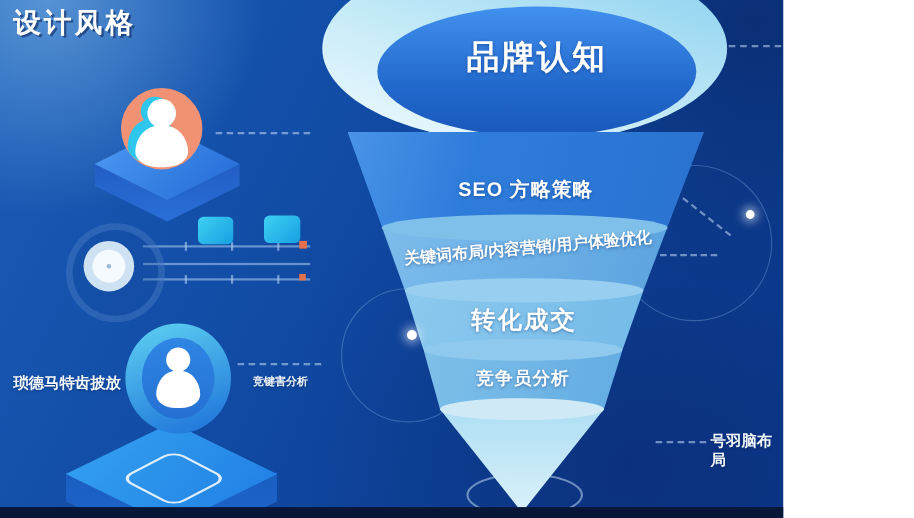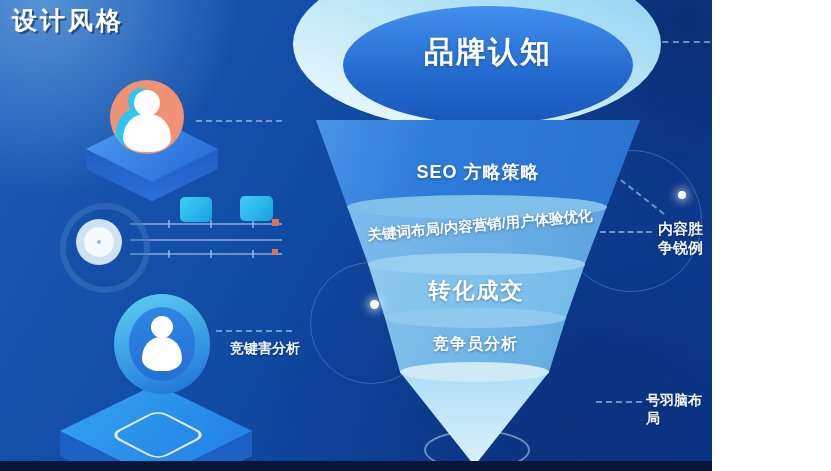--- a/index.html
+++ b/index.html
@@ -178,21 +178,22 @@
   <div class="abs tick" style="left:210px;top:220px;"></div>
   <div class="abs tick" style="left:252px;top:220px;"></div>
   <div class="abs tick" style="left:168px;top:250px;"></div>
   <div class="abs tick" style="left:210px;top:250px;"></div>
   <div class="abs tick" style="left:252px;top:250px;"></div>
   <div class="abs endcap" style="left:272px;top:219px;width:7px;height:7px;"></div>
   <div class="abs endcap" style="left:272px;top:249px;width:6px;height:6px;"></div>
   <div class="abs chip" style="left:180px;top:197px;width:32px;height:25px;"></div>
   <div class="abs chip" style="left:240px;top:196px;width:33px;height:25px;"></div>
 
-  <div class="abs lbl" style="left:230px;top:340px;font-size:14px;">竞键害分析</div>
+  <div class="abs lbl" style="left:12px;top:340px;font-size:14px;">琐德马特齿披放</div>
+  <div class="abs lbl" style="left:230px;top:340px;font-size:10px;">竞键害分析</div>
 
   <div class="abs depth p2-depth"></div>
   <div class="abs diamond p2-top"></div>
   <div class="abs p2-outline"></div>
   <div class="abs ring2-outer"></div>
   <div class="abs ring2-inner">
     <div class="person" style="position:absolute;inset:0;"></div>
   </div>
 
   <div class="abs depth tgt-depth"></div>
@@ -205,21 +206,20 @@
     <div class="abs t-dot" style="left:64px;top:2px;width:8px;height:8px;"></div>
     <div class="abs t-dot" style="left:2px;top:62px;width:7px;height:7px;"></div>
     <div class="abs t-dot" style="left:26px;top:86px;width:8px;height:8px;"></div>
     <div class="abs t-outer"></div>
     <div class="abs t-mid" style="left:11px;top:11px;width:52px;height:52px;"></div>
     <div class="abs t-blue" style="left:19px;top:19px;width:36px;height:36px;"></div>
     <div class="abs t-white" style="left:25px;top:25px;width:24px;height:24px;"></div>
     <div class="abs t-core" style="left:30px;top:30px;width:14px;height:14px;"></div>
   </div>
 
-  <div class="abs lbl" style="left:658px;top:220px;font-size:15px;">内容胜争锐例</div>
 
   <div class="abs stand"></div>
   <div class="abs depth p3-depth"></div>
   <div class="abs diamond p3-top"></div>
   <div class="abs mouse"></div>
   <div class="abs tile" style="left:768px;top:156px;width:60px;height:62px;"></div>
   <div class="abs tile small" style="left:744px;top:208px;width:44px;height:46px;"></div>
 
   <div class="abs lbl" style="left:646px;top:392px;font-size:14px;">号羽脑布局</div>
 

